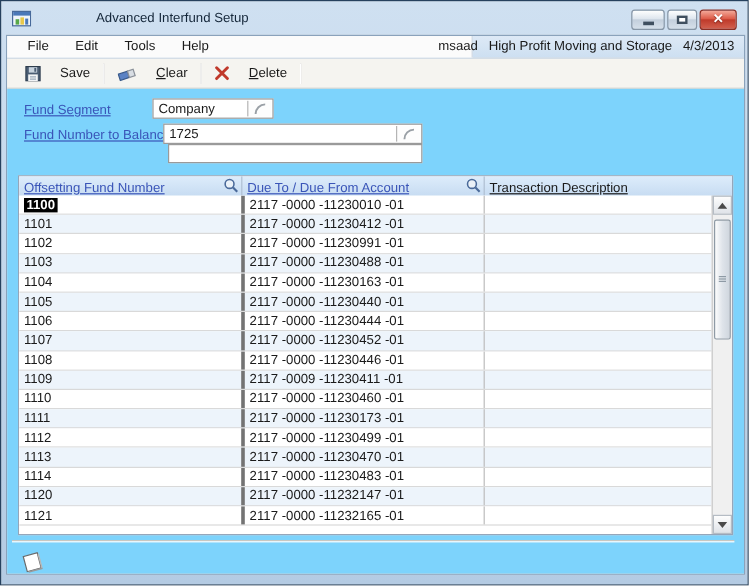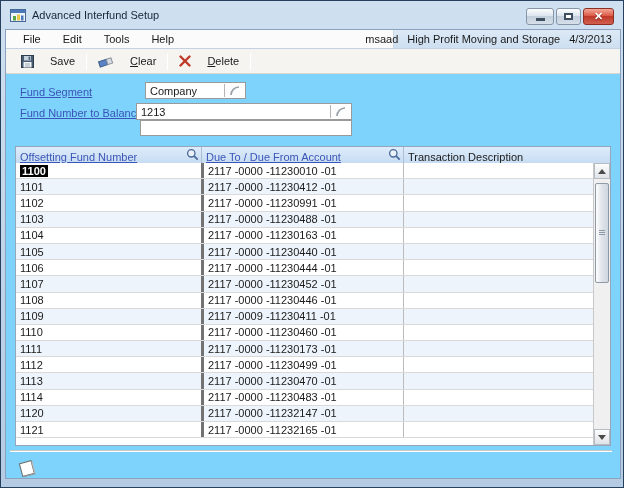--- a/index.html
+++ b/index.html
@@ -4,21 +4,21 @@
 <style>
   html,body{margin:0;padding:0;background:#e8e8e8;}
   *{box-sizing:border-box;}
   .window{
     position:relative;width:624px;height:488px;
     font-family:"Liberation Sans","DejaVu Sans",sans-serif;font-size:11px;color:#1a1a1a;
     background:linear-gradient(#cfe0f1,#b4cbe3);
     border:1px solid #26415e;overflow:hidden;
   }
   
-  .titlebar{position:absolute;left:0;top:0;right:0;height:28px;display:flex;align-items:center;}
+  .titlebar{position:absolute;left:0;top:0;right:0;height:28px;display:flex;align-items:center;gap:48px;}
   .app-icon{margin:0 6px 0 9px;width:16px;height:16px;flex:0 0 auto;}
   .title-text{font-size:11px;color:#15273a;}
   .win-controls{position:absolute;right:9px;top:7px;display:flex;gap:2px;}
   .win-btn{height:17px;border:1px solid #8796a6;border-radius:3px;
     background:linear-gradient(#fdfefe,#dde5ee 45%,#c3cfdc 50%,#d6e0ea);
     display:flex;align-items:center;justify-content:center;padding:0;cursor:default;}
   .win-btn.min{width:28px}.win-btn.restore{width:25px}
   .win-btn.close{width:31px;border-color:#8c2e24;
     background:linear-gradient(#f3a898,#dc5a47 45%,#bf3a2a 50%,#d2604f);}
   .glyph-min{width:9px;height:3px;background:#3a4document:1a4a5a;background:#3f4f5f;margin-top:6px;}
@@ -52,21 +52,21 @@
   
   .grid{position:absolute;left:9px;top:72px;width:596px;height:300px;
     border:1px solid #95a6ba;background:#fff;}
   .ghead{position:absolute;left:0;top:0;right:0;height:20px;
     background:linear-gradient(#ddecfb,#c3d9f0);border-bottom:1px solid #9ab0c6;
     display:flex;align-items:center;}
   .ghcell{height:100%;display:flex;align-items:center;padding-left:4px;position:relative;}
   .ghcell .hlink{color:#3a55b8;text-decoration:underline;}
   .ghcell .hplain{color:#1a1a1a;}
   .ghcell .mag{position:absolute;right:2px;top:1px;}
-  .w1{width:185px;}.w2{width:202px;border-left:1px solid #aebfd2;}.w3{flex:1;border-left:1px solid #aebfd2;}
+  .w1{width:185px;}.w2{width:202px;border-left:1px solid #aebfd2;}.w3{flex:1;border-left:1px solid #aebfd2;text-decoration:underline;}
   .gbody{position:absolute;left:0;top:16px;right:17px;bottom:0;overflow:hidden;background:#fff;}
   .grow{display:flex;height:16.2px;border-bottom:1px solid #d9d9d9;background:#fff;}
   .grow.alt{background:#edf4fb;}
   .gcell{height:100%;display:flex;align-items:center;padding-left:4px;overflow:hidden;white-space:nowrap;}
   .gcell.c1{width:185px;}.gcell.c2{width:202px;border-left:3px solid #737373;}.gcell.c3{flex:1;border-left:1px solid #bcbcbc;}
   .selcell{background:#000;color:#fff;font-weight:bold;padding:0 2px;}
   
   .vscroll{position:absolute;right:0;top:16px;bottom:0;width:17px;background:#f0f0f0;border-left:1px solid #c8c8c8;}
   .sb-btn{position:absolute;left:0;right:0;height:16px;background:linear-gradient(#fdfdfd,#dfe3e8);
     border:1px solid #b5bcc4;display:flex;align-items:center;justify-content:center;}
@@ -155,32 +155,32 @@
           <line x1="10.5" y1="1.5" x2="1.5" y2="10.5" stroke="#c0392b" stroke-width="2.4" stroke-linecap="round"></line>
         </svg>
         <span class="tb-label accel">Delete</span>
       </div>
       <div class="tb-sep"></div>
     </div>
 
     <div class="client">
 
       <span class="prompt" style="left:14px;top:12px;">Fund Segment</span>
-      <div class="field" style="left:139px;top:8px;width:101px;">
+      <div class="field" style="left:121px;top:8px;width:101px;">
         <span>Company</span>
         <span class="fbtn">
           <svg width="12" height="12" viewBox="0 0 12 12">
             <path d="M2 10 A 8 8 0 0 1 10 2" fill="none" stroke="#9aa0a6" stroke-width="1.6"></path>
           </svg>
         </span>
       </div>
 
       <span class="prompt" style="left:14px;top:33px;">Fund Number to Balance</span>
       <div class="field" style="left:130px;top:29px;width:216px;">
-        <span>1213</span>
+        <span>1725</span>
         <span class="fbtn">
           <svg width="12" height="12" viewBox="0 0 12 12">
             <path d="M2 10 A 8 8 0 0 1 10 2" fill="none" stroke="#9aa0a6" stroke-width="1.6"></path>
           </svg>
         </span>
       </div>
       <div class="field" style="left:134px;top:46px;width:212px;height:16px;">
         <span></span>
       </div>
 

